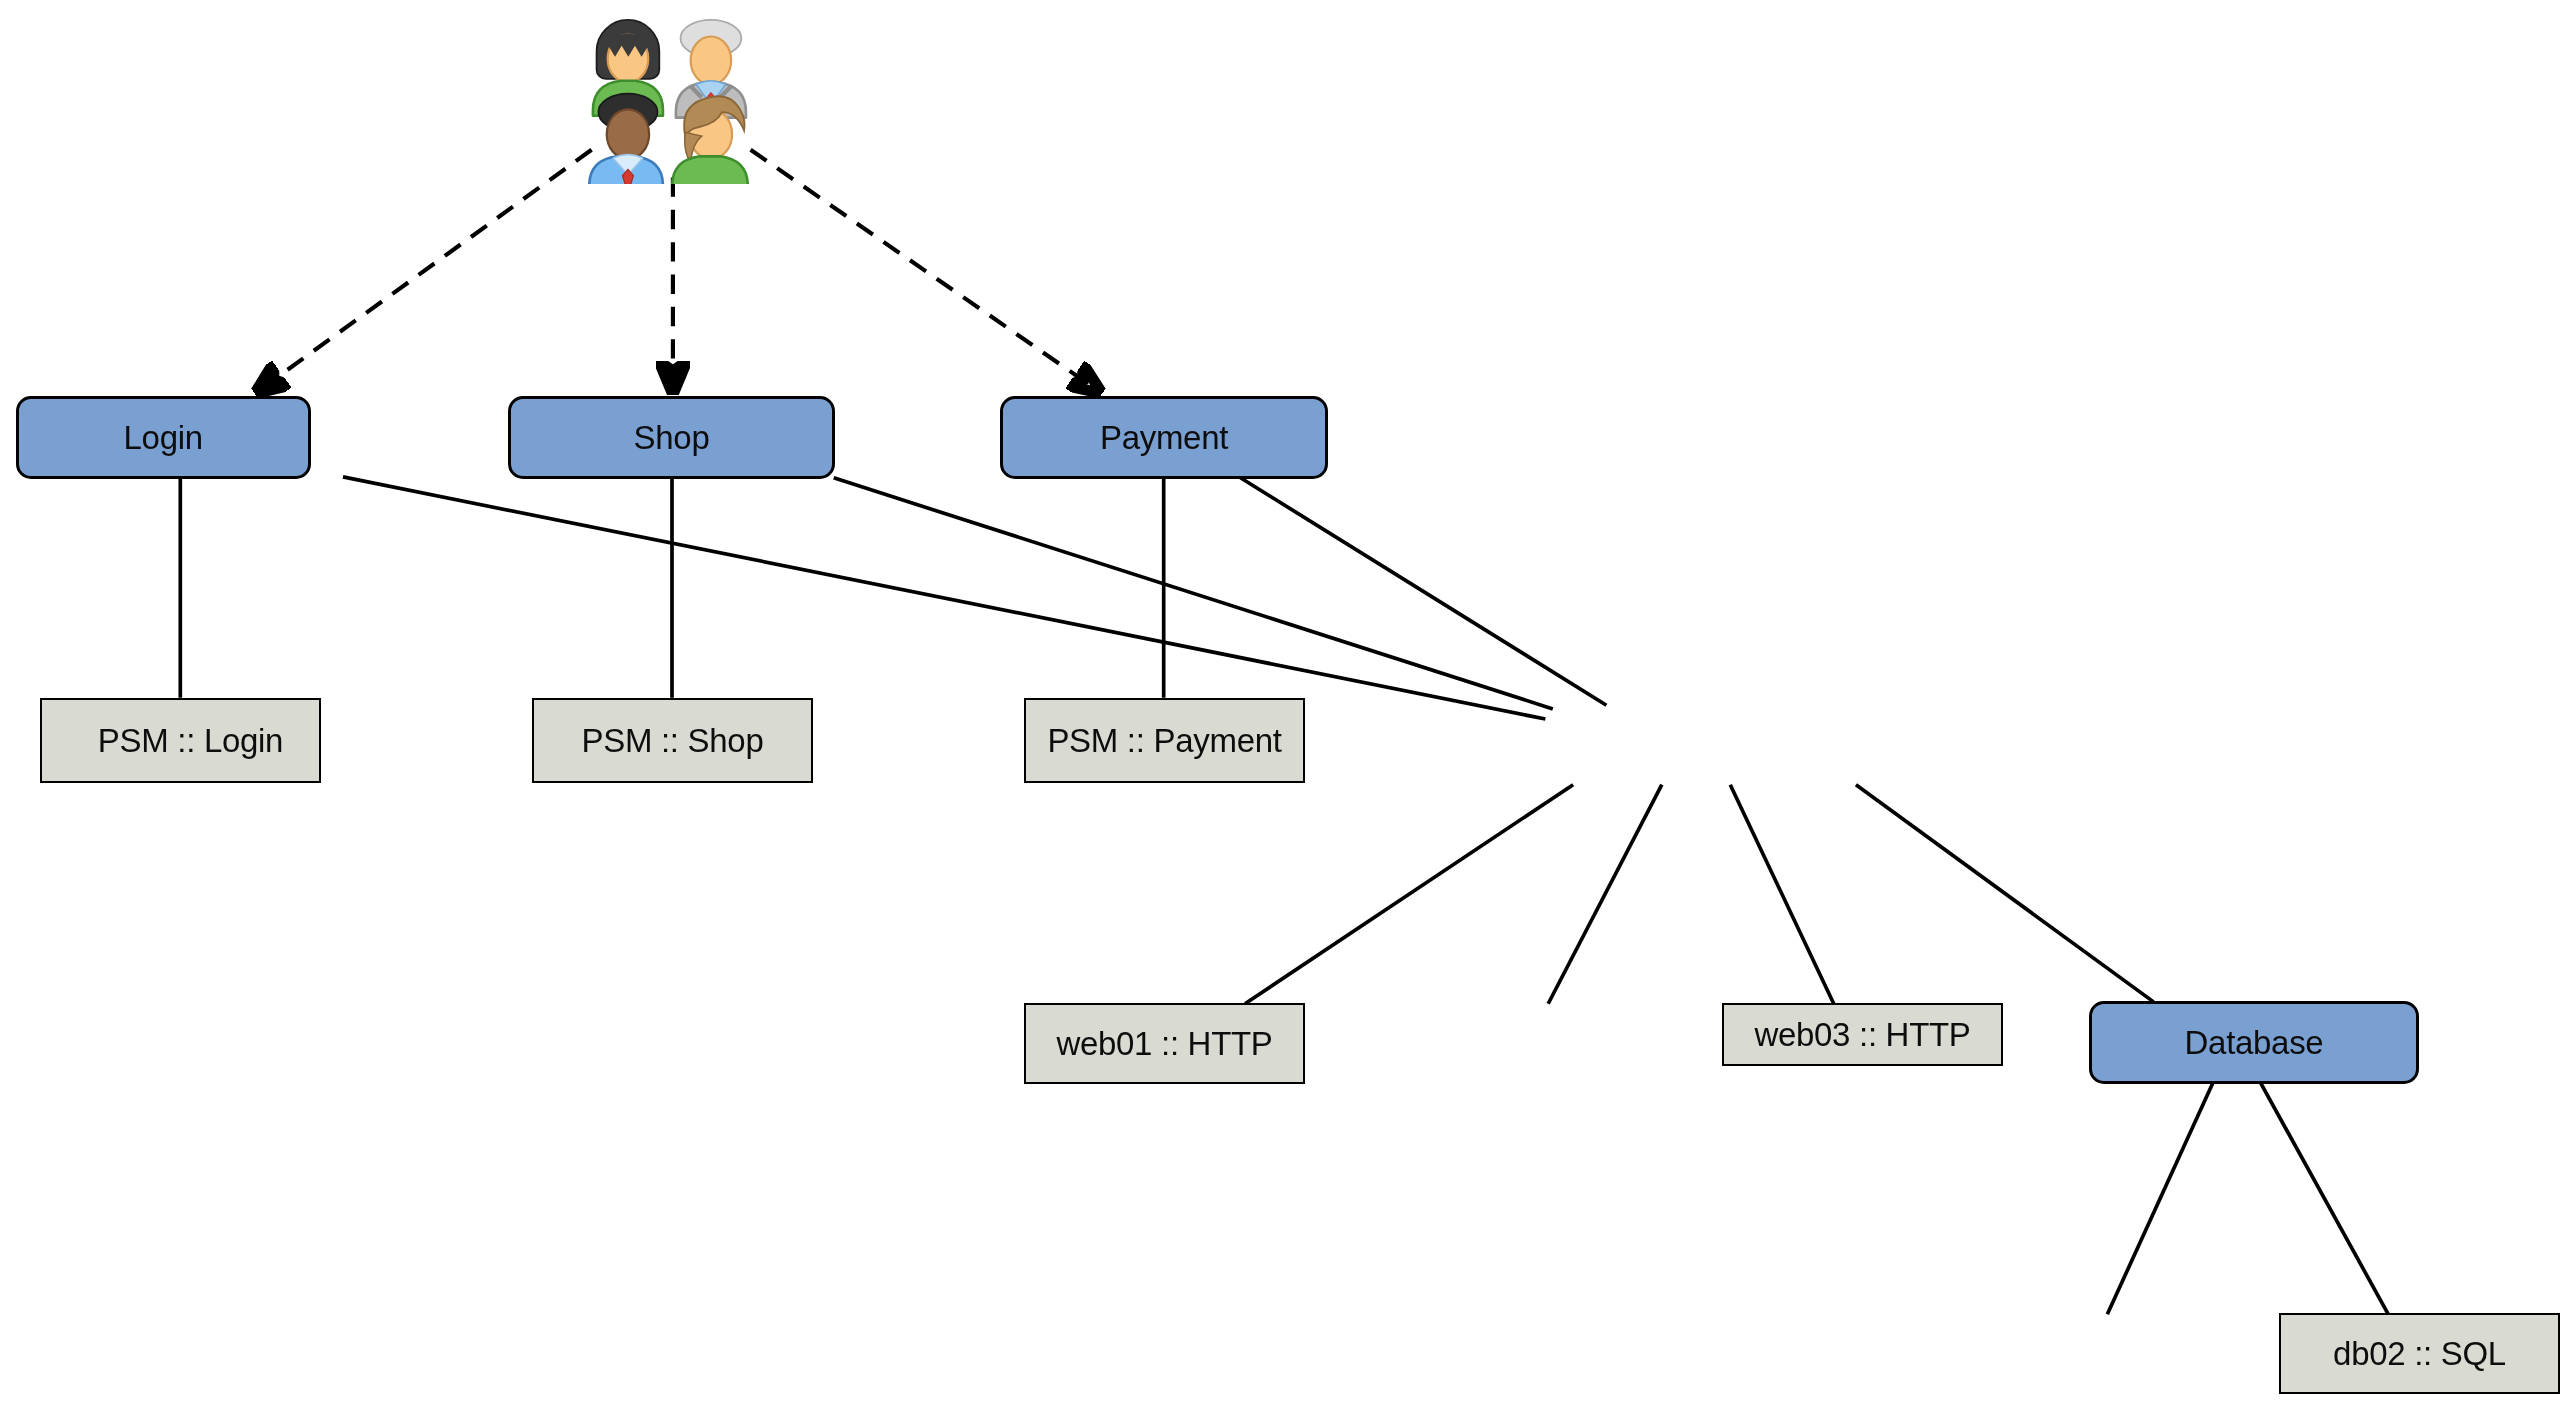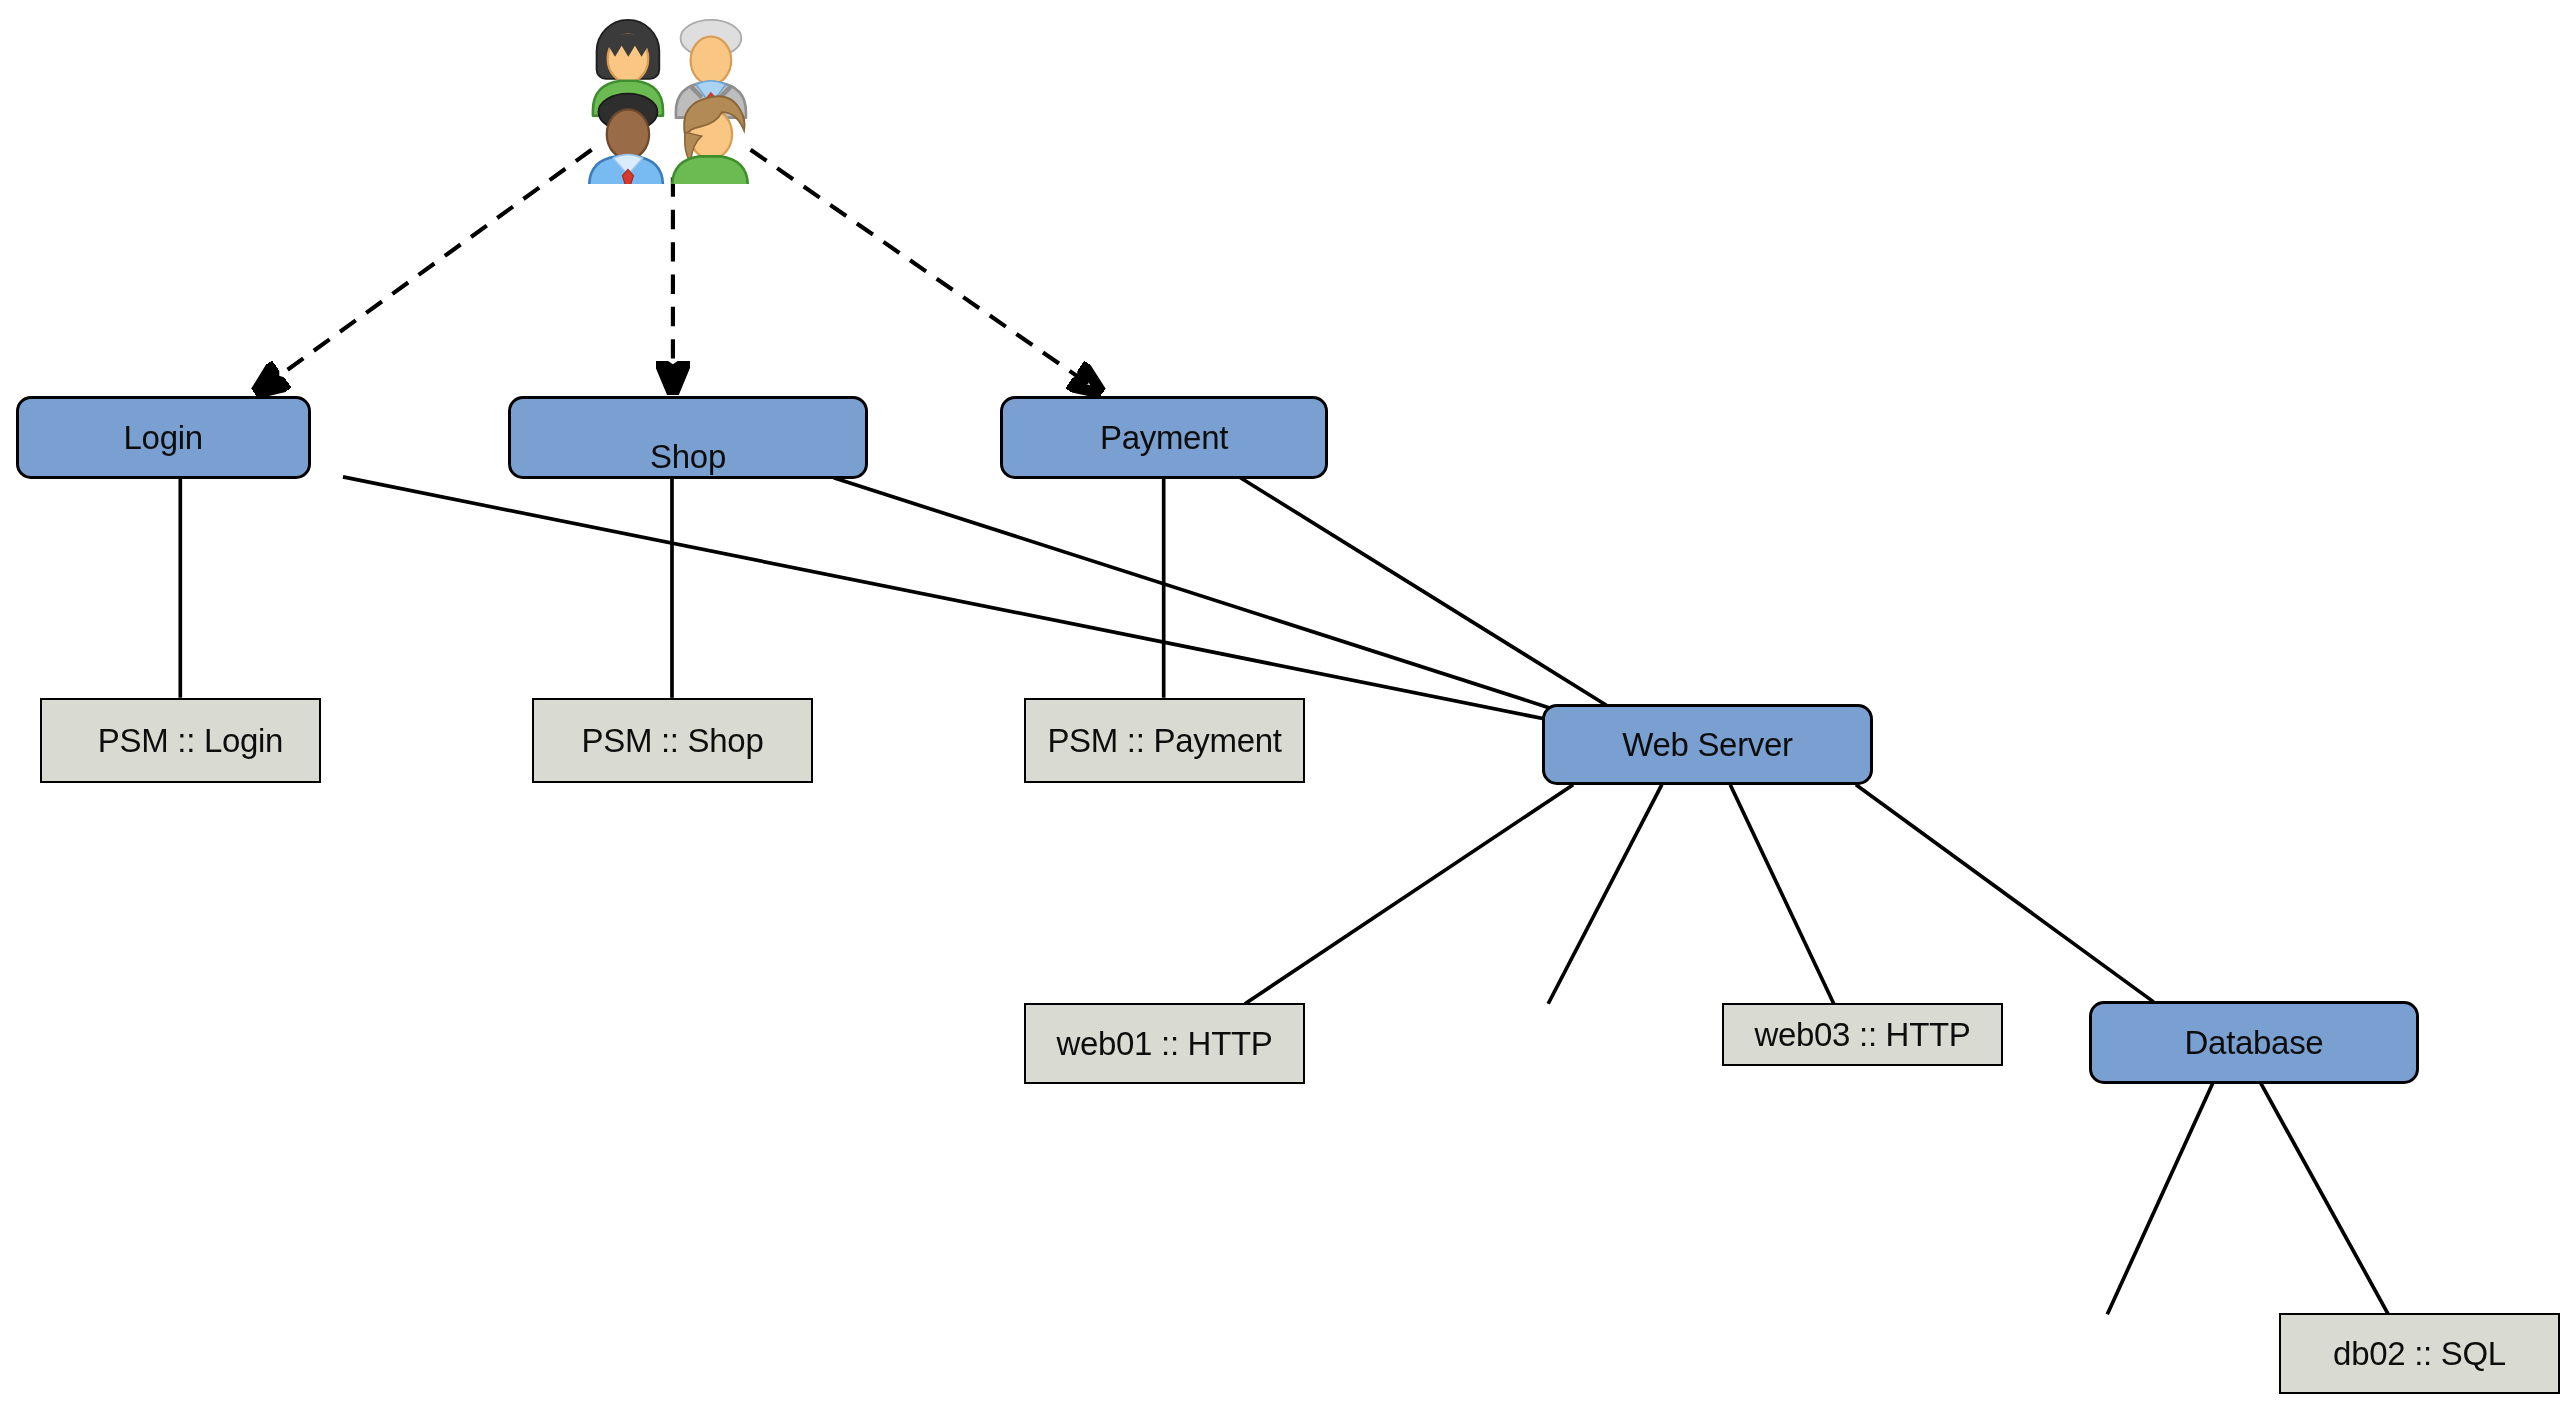--- a/index.html
+++ b/index.html
@@ -35,21 +35,21 @@
     background:var(--service-fill);
     border:3.7px solid var(--service-border);
     border-radius:15px;
   }
   .check{
     background:var(--check-fill);
     border:2.8px solid var(--check-border);
     border-radius:0;
   }
   #n-login      {left:15.7px;  top:396px; width:295px;height:83px;}
-  #n-shop       {left:508px; top:396px; width:360px;height:83px;align-items:flex-end;}
+  #n-shop       {left:508px; top:396px; width:327px;height:83px;}
   #n-payment    {left:1000px;top:396px; width:328px;height:83px;}
   #n-psm-login  {left:40px;  top:698px; width:281px;height:85px;padding-left:20px;}
   #n-psm-shop   {left:532px; top:698px; width:281px;height:85px;text-align:right;}
   #n-psm-payment{left:1024px;top:698px; width:281px;height:85px;}
   #n-webserver  {left:1542px;top:704px; width:331px;height:81px;}
   #n-web01      {left:1024px;top:1003px;width:281px;height:81px;}
   #n-web02      {left:1373px;top:1003px;width:281px;height:81px;}
   #n-web03      {left:1722px;top:1003px;width:281px;height:63px;}
   #n-database   {left:2073px;top:1001px;width:330px;height:83px;margin-left:16px;}
   #n-db01       {left:1936px;top:1313px;width:281px;height:81px;}
@@ -134,23 +134,20 @@
   </div>
   <div class="node check" id="n-psm-login">
     <span>PSM :: Login</span>
   </div>
   <div class="node check" id="n-psm-shop">
     <span>PSM :: Shop</span>
   </div>
   <div class="node check" id="n-psm-payment">
     <span>PSM :: Payment</span>
   </div>
-  <div class="node service" id="n-webserver">
-    <span>Web Server</span>
-  </div>
   <div class="node check" id="n-web01">
     <span>web01 :: HTTP</span>
   </div>
   <div class="node check" id="n-web03">
     <span>web03 :: HTTP</span>
   </div>
   <div class="node service" id="n-database">
     <span>Database</span>
   </div>
   <div class="node check" id="n-db02">

